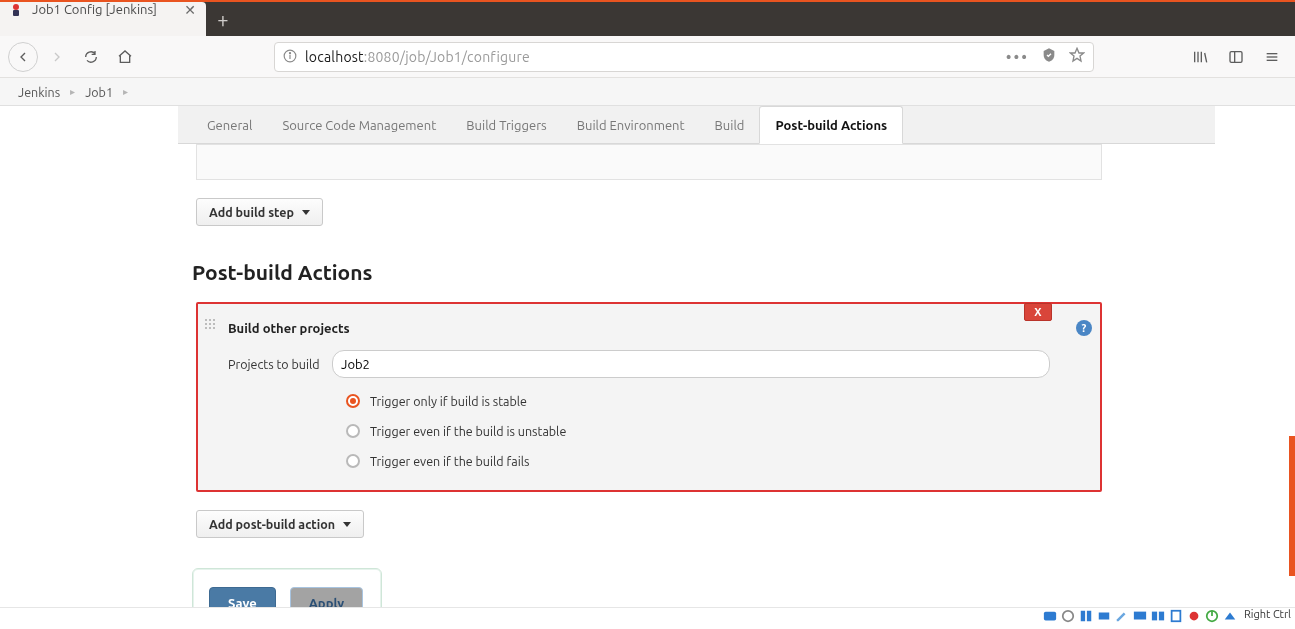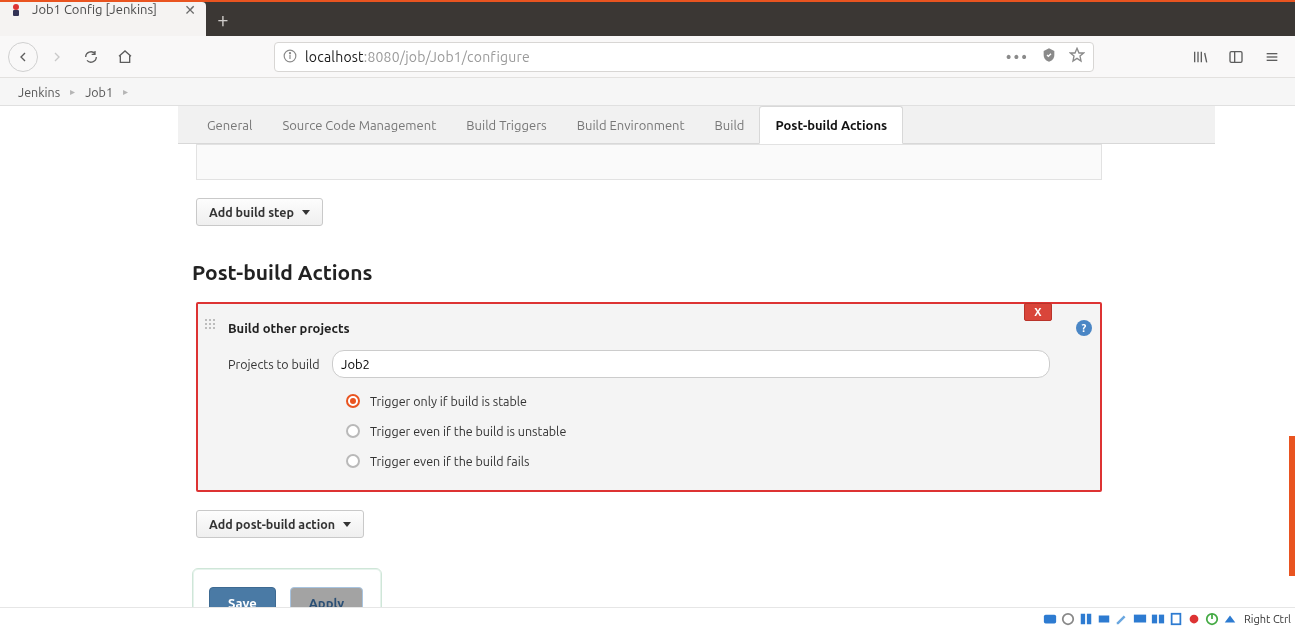--- a/index.html
+++ b/index.html
@@ -68,21 +68,21 @@
 
 .bottom-bar { margin: 30px 0 0 14px; border:1px solid #cfe6d8; border-radius:6px; background:#fff; padding:18px 16px; display:flex; gap:14px; width: 190px; box-shadow: inset 0 0 0 1px #e6f3ec; }
 .btn { border-radius:4px; padding: 8px 18px; font-size:13px; font-weight:bold; cursor:pointer; border:1px solid transparent; }
 .btn-primary { background:#4a7aa5; color:#fff; border-color:#3e6a92; }
 .btn-secondary { background:#a3a3a3; color:#2a4f75; border-color:#a8c4e0; }
 
 
 .scroll-hint { position:absolute; right:0; top:330px; width:6px; height:140px; background:#e95420; }
 
 
-.vm-taskbar { position:absolute; bottom:0; right:0; height:22px; display:flex; align-items:center; gap:2px; background:#fff; border-top:1px solid #e6e6e6; padding:0 4px; font-size:11px; color:#333; width:100%; justify-content:flex-end; }
+.vm-taskbar { position:absolute; bottom:0; right:0; height:22px; display:flex; align-items:flex-start; gap:2px; background:#fff; border-top:1px solid #e6e6e6; padding:0 4px; font-size:11px; color:#333; width:100%; justify-content:flex-end; }
 .vm-icon { width:16px; height:16px; display:inline-flex; align-items:center; justify-content:center; }
 .vm-icon svg { width:14px; height:14px; }
 .vm-label { margin-left:4px; color:#333; }
 
 </style>
 </head>
 <body>
 
 <div class="os-tabbar">
   <div class="browser-tab">

